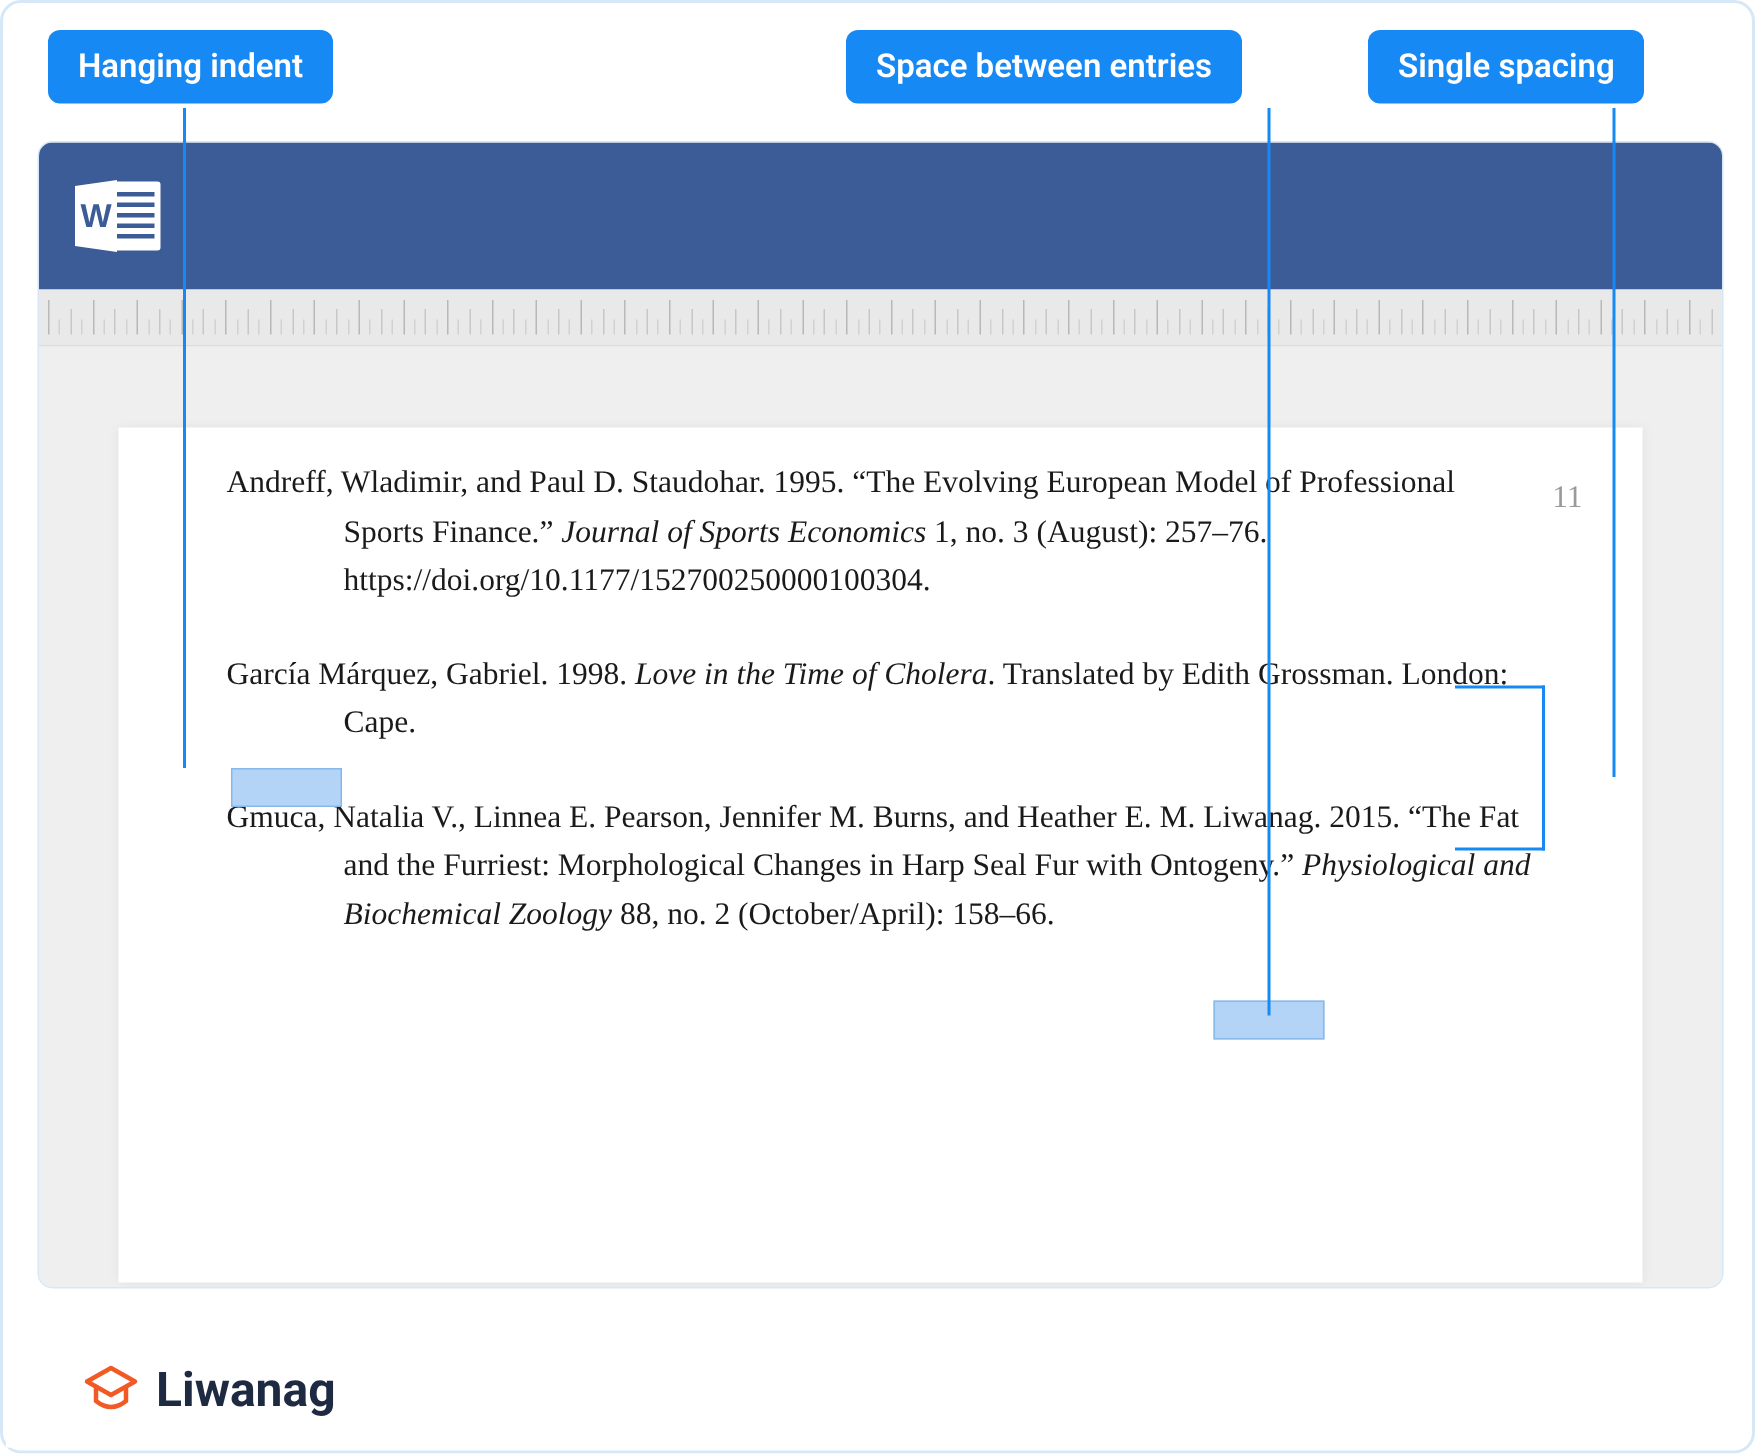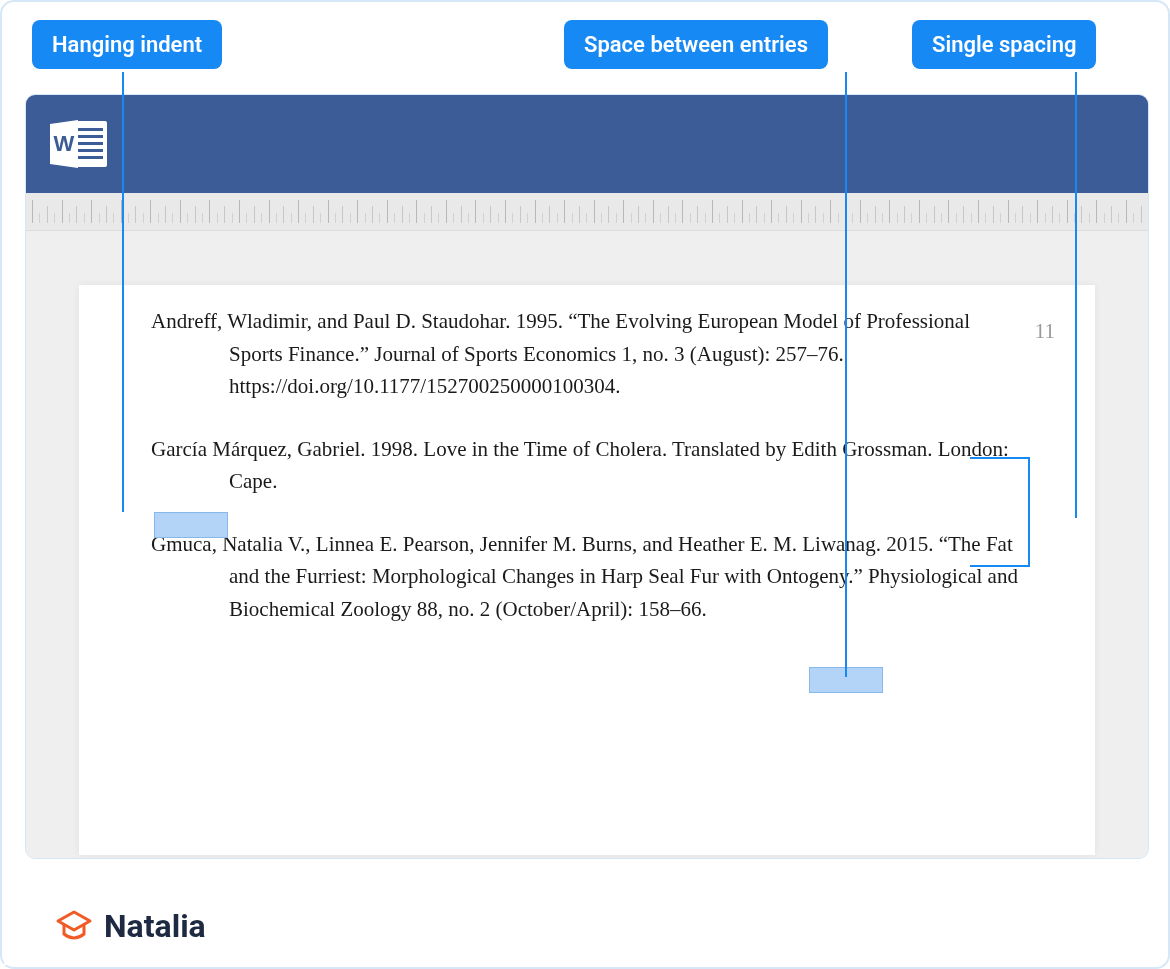--- a/index.html
+++ b/index.html
@@ -135,21 +135,21 @@
     font-weight: 700;
     font-size: 22px;
     margin-top: 32px;
     margin-bottom: 36px;
   }
   .entry {
     padding-left: 78px;
     text-indent: -78px;
     margin-bottom: 30px;
   }
-  .italic { }
+  .italic { font-style: italic; }
 
   .highlight {
     position: absolute;
     background: #b4d4f7;
     border: 1px solid #87b8e8;
     z-index: 3;
   }
   .hl1 { left: 152px; top: 510px; width: 74px; height: 26px; }
   .hl2 { left: 807px; top: 665px; width: 74px; height: 26px; }
 
@@ -376,16 +376,16 @@
         </div>
       </div>
     </div>
   </div>
 
   <div class="logo-wrap">
     <svg width="40" height="36" viewBox="0 0 40 36">
       <path d="M20 4 L36 13 L20 22 L4 13 Z" fill="none" stroke="#f15a24" stroke-width="3" stroke-linejoin="round"></path>
       <path d="M10 17 L10 26 Q20 34 30 26 L30 17" fill="none" stroke="#f15a24" stroke-width="3" stroke-linecap="round"></path>
     </svg>
-    <span class="logo-text">Natalia</span>
+    <span class="logo-text">Liwanag</span>
   </div>
 
 </div>
 
 </body></html>

